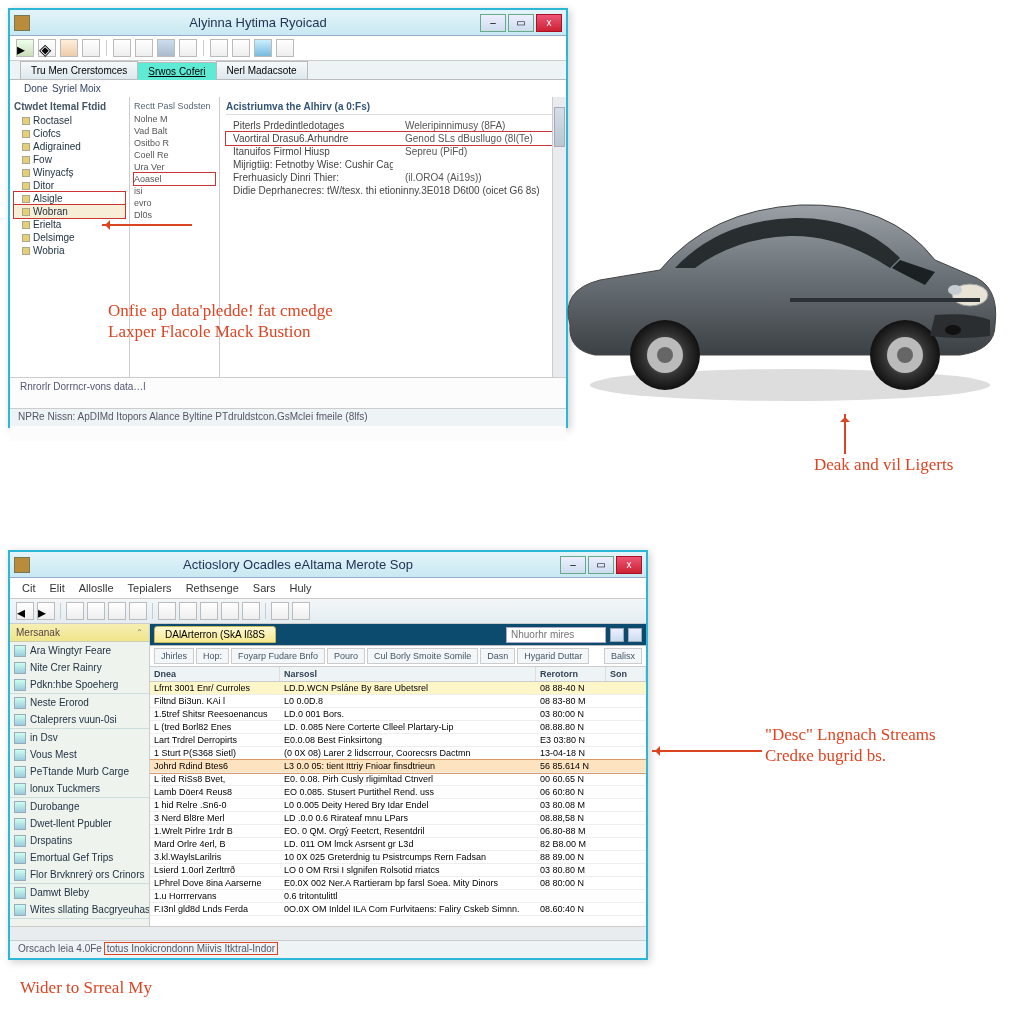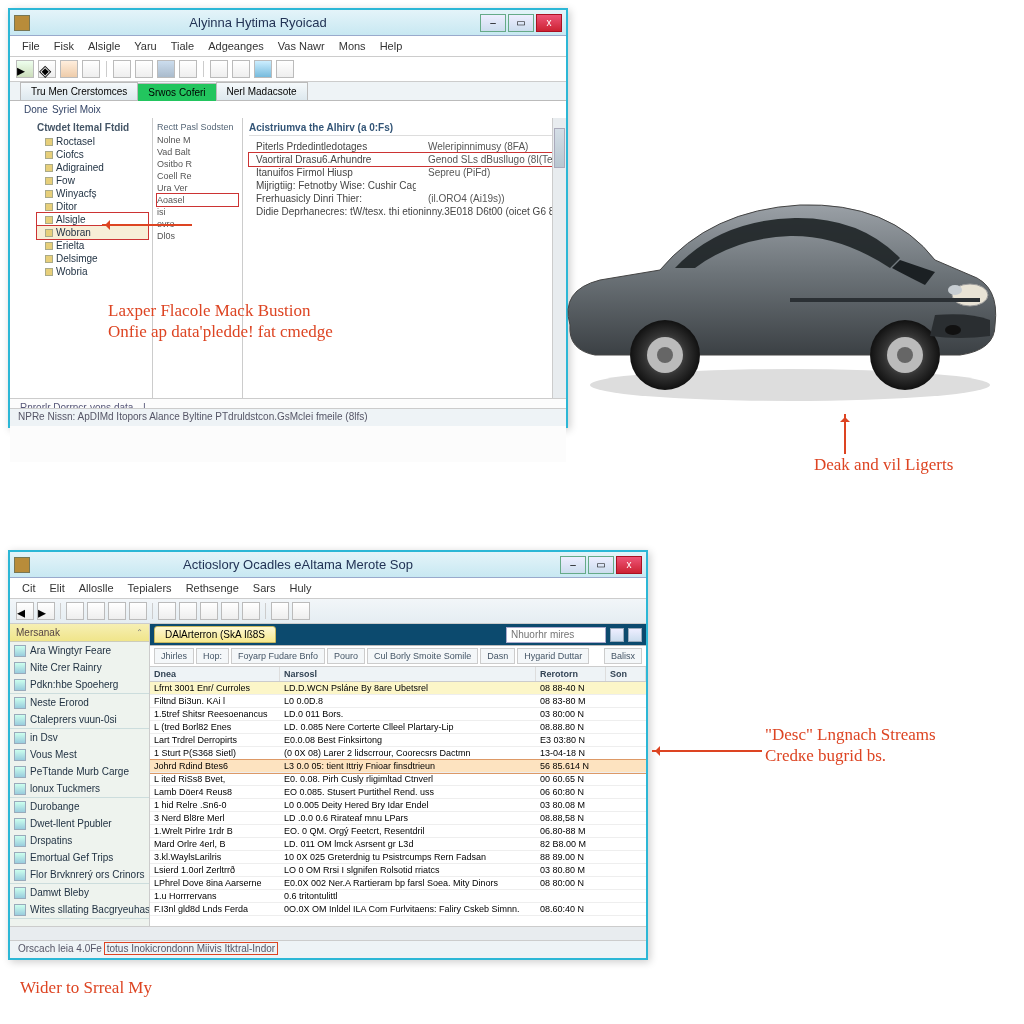--- a/index.html
+++ b/index.html
@@ -14,24 +14,24 @@
 .winbtns { display: flex; gap: 2px; }
 .winbtn { width: 26px; height: 18px; border: 1px solid #6a8; background: linear-gradient(#eef,#cde); font-size: 10px; display: flex; align-items: center; justify-content: center; cursor: pointer; }
 .winbtn.close { background: linear-gradient(#e57,#c23); color: #fff; border-color: #a12; }
 .menubar { display: flex; gap: 2px; padding: 2px 6px; font-size: 11px; color: #333; border-bottom: 1px solid #ccc; }
 .menubar span { padding: 2px 6px; cursor: pointer; }
 .toolbar { display: flex; gap: 4px; padding: 3px 6px; border-bottom: 1px solid #ccc; align-items: center; }
 .tbtn { width: 18px; height: 18px; border: 1px solid #bbb; background: linear-gradient(#fff,#eee); }
 .tsep { width: 1px; height: 16px; background: #ccc; margin: 0 2px; }
 .tabstrip { display: flex; padding-left: 10px; border-bottom: 1px solid #bbb; background: #eef3f6; }
 .tab { font-size: 10px; padding: 3px 10px; border: 1px solid #bbb; border-bottom: none; background: linear-gradient(#f5f9fb,#dde8ee); margin-right: -1px; cursor: pointer; }
-.tab.active { background: #22c55e; position: relative; top: 1px; }
+.tab.active { background: #5eead4; position: relative; top: 1px; text-decoration: underline; }
 .subbar { display: flex; gap: 4px; padding: 3px 14px; font-size: 10px; color: #446; }
 .subbar .lk { color: #346; cursor: pointer; }
-.body1 { display: flex; height: 280px; margin-left: 23px; }
+.body1 { display: flex; height: 280px; }
 .tree { width: 120px; border-right: 1px solid #ccc; font-size: 10px; padding: 4px; overflow: hidden; }
 .tree .hd { font-weight: bold; color: #456; margin-bottom: 2px; }
 .tree .nd { padding: 1px 0 1px 8px; position: relative; color: #234; white-space: nowrap; }
 .tree .nd.sel { background: #f7eed7; outline: 1px solid #c33; }
 .tree .ic { display: inline-block; width: 8px; height: 8px; background: #e7cf7a; border: 1px solid #aa8; margin-right: 3px; vertical-align: middle; }
 .midcol { width: 90px; border-right: 1px solid #ccc; font-size: 9px; padding: 4px; overflow: hidden; }
 .midcol .hd { color: #567; margin-bottom: 2px; }
 .midcol .ln { padding: 1px 0; white-space: nowrap; color: #555; }
 .midcol .ln.red1 { outline: 1px solid #c33; }
 .detail { flex: 1; font-size: 10px; padding: 4px 6px; overflow: hidden; position: relative; }
@@ -104,31 +104,20 @@
 <div class="win win1">
   <div class="titlebar">
     <div class="appicon"></div>
     <div class="ttl">Alyinna Hytima Ryoicad</div>
     <div class="winbtns">
       <div class="winbtn">–</div>
       <div class="winbtn">▭</div>
       <div class="winbtn close">x</div>
     </div>
   </div>
-  <div class="menubar">
-    <span>File</span>
-    <span>Fisk</span>
-    <span>Alsigle</span>
-    <span>Yaru</span>
-    <span>Tiale</span>
-    <span>Adgeanges</span>
-    <span>Vas Nawr</span>
-    <span>Mons</span>
-    <span>Help</span>
-  </div>
   <div class="toolbar">
     <div class="tbtn" style="background:linear-gradient(#efe,#cdb)">▸</div>
     <div class="tbtn">◈</div>
     <div class="tbtn" style="background:linear-gradient(#fed,#eca)"></div>
     <div class="tbtn"></div>
     <div class="tsep"></div>
     <div class="tbtn"></div>
     <div class="tbtn"></div>
     <div class="tbtn" style="background:linear-gradient(#cde,#abc)"></div>
     <div class="tbtn"></div>
@@ -203,22 +192,22 @@
         </div>
     </div>
   </div>
   <div class="annotpane">
     <div style="padding:3px 10px;font-size:10px;color:#557;">Rnrorlr Dorrncr-vons data…l</div>
   </div>
   <div class="statusbar">NPRe Nissn: ApDIMd Itopors Alance Byltine PTdruldstcon.GsMclei fmeile (8lfs)</div>
 </div>
 
 <div class="annot-top annot-red">
+  <div>Onfie ap data'pledde! fat cmedge</div>
   <div>Laxper Flacole Mack Bustion</div>
-  <div>Onfie ap data'pledde! fat cmedge</div>
 </div>
 <div class="arrow1" style="left:102px; top:224px;"></div>
 
 <div class="car">
   <svg viewBox="0 0 470 270">
     <defs>
       <linearGradient id="body" x1="0" y1="0" x2="0" y2="1">
         <stop offset="0%" stop-color="#9aa0a6"></stop>
           <stop offset="45%" stop-color="#6d7479"></stop>
           <stop offset="100%" stop-color="#3b4044"></stop>
@@ -355,21 +344,21 @@
               <div class="td c3"></div>
             </div>
             <div class="trow">
               <div class="td c0">Filtnd Bi3un. KAi l</div>
               <div class="td c1">L0 0.0D.8</div>
               <div class="td c2">08 83-80 M</div>
               <div class="td c3"></div>
             </div>
             <div class="trow">
               <div class="td c0">1.5tref Shitsr Reesoenancus</div>
-              <div class="td c1">LD.0 011 Bors.</div>
+              <div class="td c1">LD.0 001 Bors.</div>
               <div class="td c2">03 80:00 N</div>
               <div class="td c3"></div>
             </div>
             <div class="trow">
               <div class="td c0">L (tred Borl82 Enes</div>
               <div class="td c1">LD. 0.085 Nere Corterte Clleel Plartary-Lip</div>
               <div class="td c2">08.88.80 N</div>
               <div class="td c3"></div>
             </div>
             <div class="trow">

